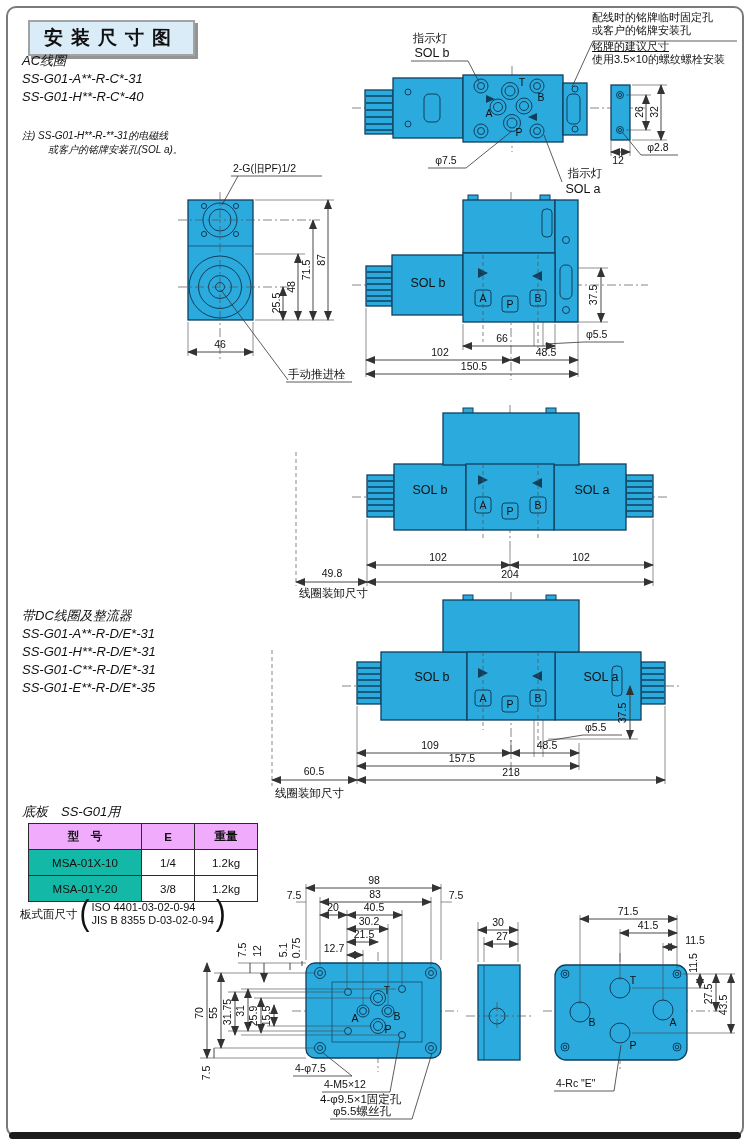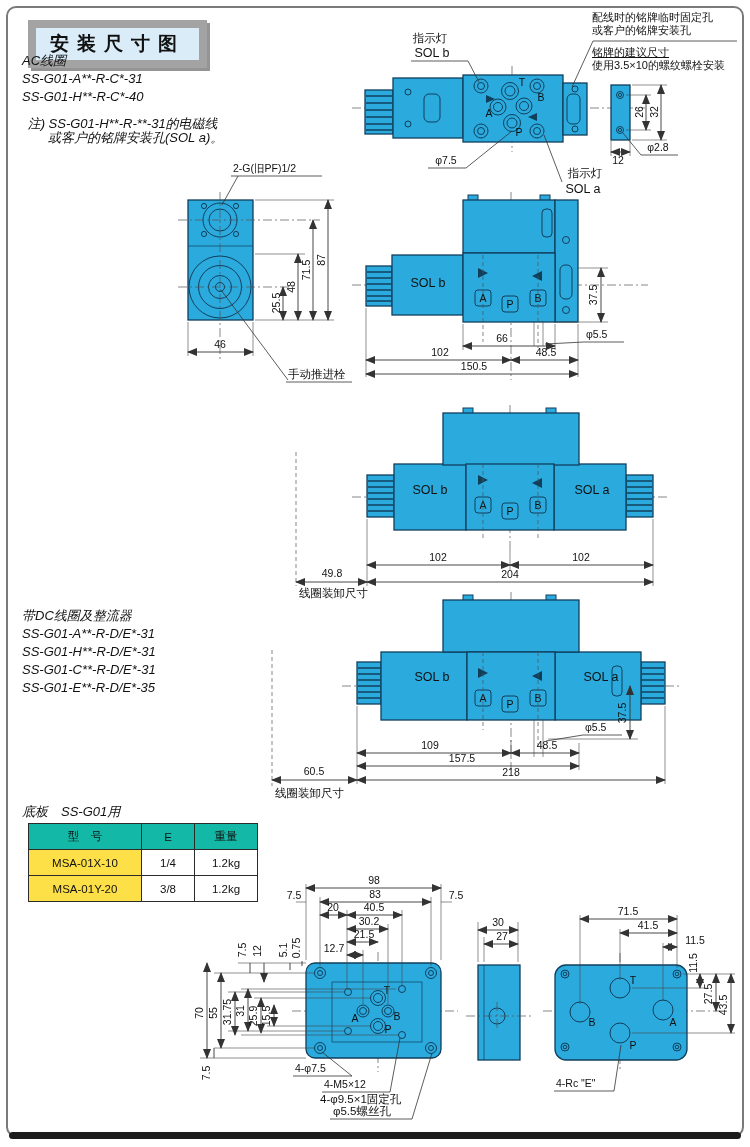--- a/index.html
+++ b/index.html
@@ -1,33 +1,33 @@
 <!DOCTYPE html>
 <html><head>
 <meta charset="utf-8">
 <style>
   html,body{margin:0;padding:0;background:#fff;}
   .page{position:relative;width:750px;height:1147px;background:#fff;overflow:hidden;
         font-family:"Liberation Sans",sans-serif;color:#111;}
   .frame{position:absolute;left:6px;top:6px;right:6px;bottom:10px;border:2px solid #7a7a7a;border-radius:10px;}
   .bottom-bar{position:absolute;left:9px;right:9px;bottom:8px;height:7px;background:#1c1c1c;border-radius:4px;}
-  .title-box{position:absolute;left:28px;top:20px;background:#d9ecf8;border:8px solid #a3a3a3;
+  .title-box{position:absolute;left:28px;top:20px;background:#d9ecf8;border:2px solid #a3a3a3;
              box-shadow:3px 3px 0 rgba(60,60,60,.55);padding:3px 14px;font-size:19px;font-weight:bold;
              letter-spacing:0.42em;white-space:nowrap;}
   .tb{position:absolute;font-size:13px;line-height:18px;font-style:italic;}
   .tb .hd{font-size:13px;}
-  .note{font-size:13px;line-height:14px;margin-top:11px;text-align:center;}
+  .note{font-size:10px;line-height:14px;margin-top:23px;}
   .note .ind{padding-left:26px;display:block;}
   .tr-notes{position:absolute;left:592px;top:11px;width:156px;font-size:11px;line-height:13px;}
-  .tr-notes .u{text-decoration:underline;margin-top:9px;}
+  .tr-notes .u{text-decoration:underline;margin-top:3px;}
   .sub-head{position:absolute;left:22px;top:803px;font-size:13px;font-style:italic;}
   table.sp{position:absolute;left:28px;top:823px;border-collapse:collapse;font-size:11.5px;}
   table.sp th,table.sp td{border:1.4px solid #2b2b2b;text-align:center;padding:0;height:25px;}
-  table.sp th{background:#14b8a6;font-weight:normal;margin-left:46px;}
-  td.model{background:#fde047;}
+  table.sp th{background:#f0abfc;font-weight:bold;margin-left:46px;}
+  td.model{background:#14b8a6;}
   .c1{width:112px;}.c2{width:52px;}.c3{width:62px;}
   .surface{position:absolute;left:20px;top:901px;display:flex;align-items:center;font-size:11.5px;}
   .surface .paren{font-size:30px;font-weight:100;line-height:26px;padding:0 2px;transform:scaleY(1.15);}
   .surface .lines{font-size:11px;line-height:13px;}
   svg{position:absolute;left:0;top:0;}
   svg text{font-family:"Liberation Sans","DejaVu Sans",sans-serif;font-size:10.5px;fill:#111;text-anchor:middle;}
   text.lbl{font-size:12.5px;}
   text.cn{font-size:11.5px;}
   text.ts{text-anchor:start;}
   .bd{fill:#2baade;stroke:#103f5c;stroke-width:1.3;}
@@ -555,13 +555,22 @@
       <td>1.2kg</td>
     </tr>
     <tr>
       <td class="model">MSA-01Y-20</td>
       <td>3/8</td>
       <td>1.2kg</td>
     </tr>
   </tbody>
     </table>
 
+  <div class="surface">
+    <span>板式面尺寸</span>
+    <span class="paren">(</span>
+    <span class="lines">
+      <div>ISO 4401-03-02-0-94</div>
+      <div>JIS B 8355 D-03-02-0-94</div>
+    </span>
+    <span class="paren">)</span>
+  </div>
 </div>
 
 </body></html>

